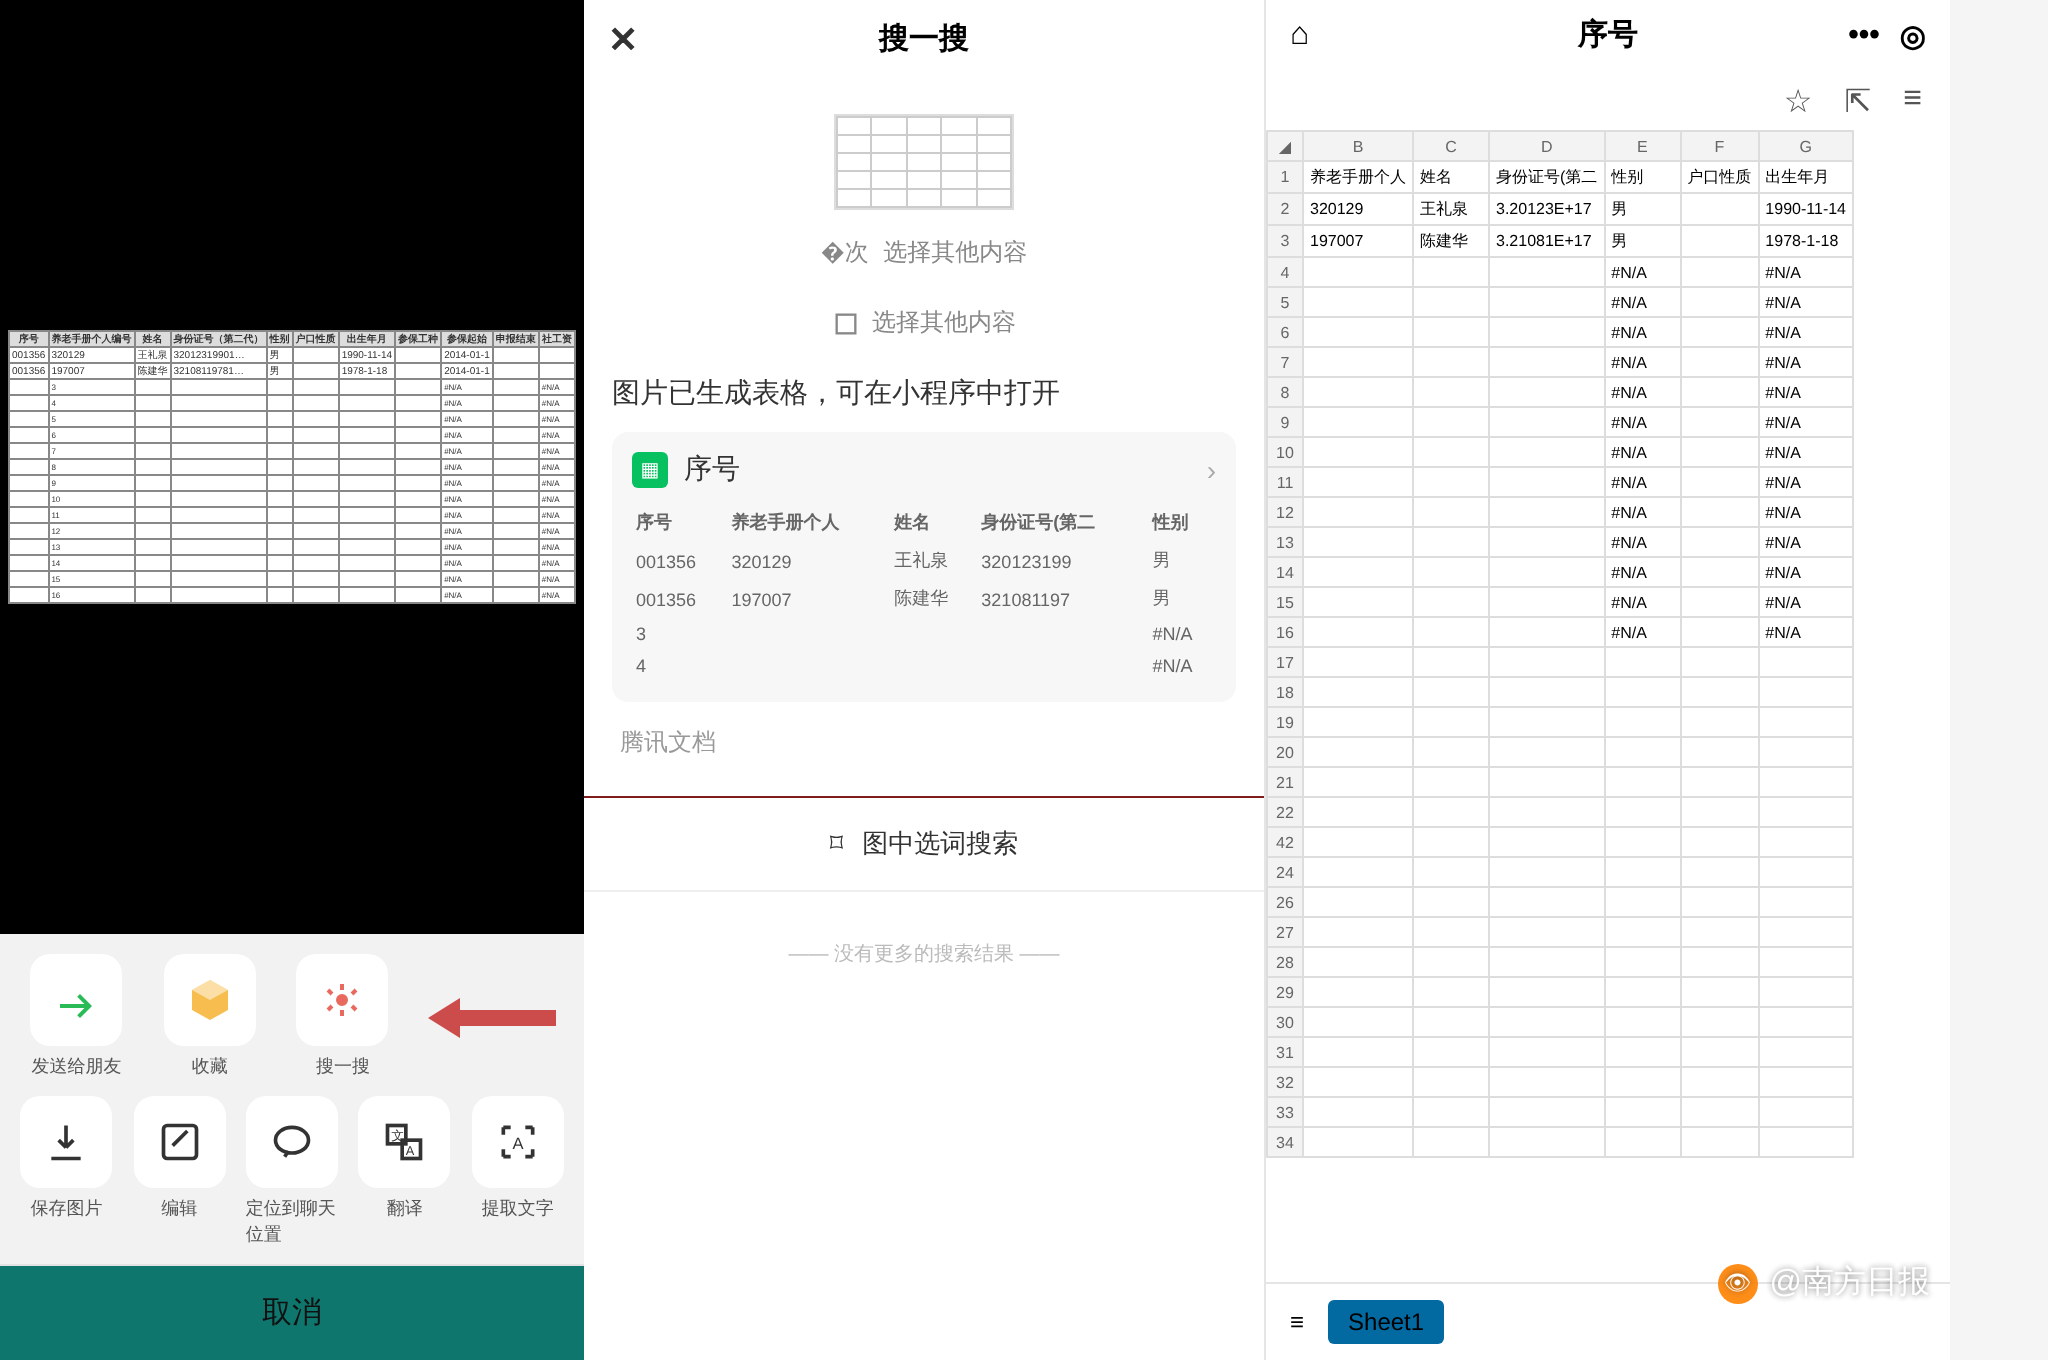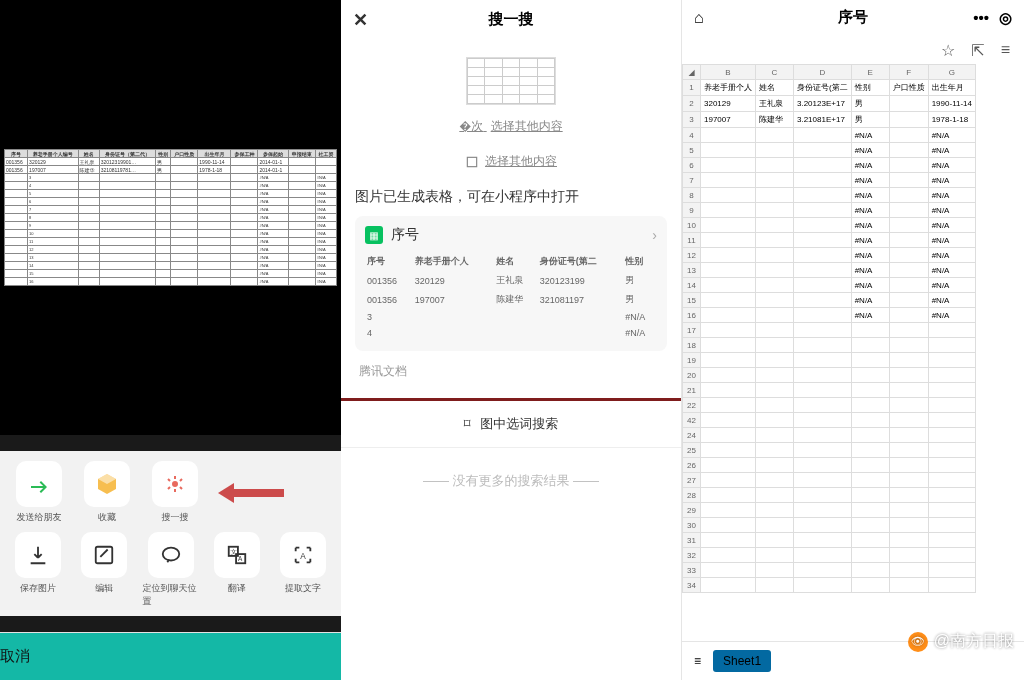--- a/index.html
+++ b/index.html
@@ -1,56 +1,56 @@
 <!DOCTYPE html>
 <html><head>
 <meta charset="utf-8">
 <style>
   * { box-sizing: border-box; margin: 0; padding: 0; }
   html, body { width: 1024px; height: 680px; font-family: -apple-system, "PingFang SC", sans-serif; background: #f5f5f5; overflow: hidden; }
   .root { display: flex; width: 100%; height: 100%; }
   .col { height: 100%; display: flex; flex-direction: column; }
-  .col1 { width: 341px; background: #1a1a1a; gap: 16px; }
+  .col1 { width: 292px; background: #1a1a1a; }
   .col2 { width: 341px; background: #fff; border-right: 1px solid #e5e5e5; }
   .col3 { width: 342px; background: #fff; position: relative; }
 
   
   .c1-top { flex: 1 1 auto; background: #000; display: flex; align-items: center; justify-content: center; padding: 4px; }
   .c1-table-preview { width: 100%; background: #fff; border-collapse: collapse; font-size: 5px; color: #333; }
   .c1-table-preview th, .c1-table-preview td { border: 1px solid #888; padding: 0 1px; height: 8px; overflow: hidden; white-space: nowrap; }
   .c1-table-preview th { background: #ddd; }
   .c1-table-preview tr.small td { font-size: 4px; }
   .c1-sheet { background: #f2f2f2; padding: 10px 10px 0 10px; }
   .c1-row { display: flex; gap: 10px; margin-bottom: 8px; }
   .c1-item { display: flex; flex-direction: column; align-items: center; width: 58px; font-size: 9px; color: #555; }
   .c1-icon { width: 46px; height: 46px; background: #fff; border-radius: 10px; display: flex; align-items: center; justify-content: center; margin-bottom: 4px; }
-  .c1-cancel { padding: 14px 0; font-size: 15px; color: #111; background: #14b8a6; border-top: 1px solid #e3e3e3; }
+  .c1-cancel { text-align: center; padding: 14px 0; font-size: 15px; color: #111; background: #0f766e; border-top: 1px solid #e3e3e3; }
   .arrow { position: relative; width: 70px; height: 20px; align-self: center; margin-left: 4px; }
   .arrow-body { position: absolute; top: 6px; right: 4px; left: 14px; height: 8px; background: #cc4b4b; }
   .arrow-head { position: absolute; left: 0; top: 0; width: 0; height: 0; border-right: 16px solid #cc4b4b; border-top: 10px solid transparent; border-bottom: 10px solid transparent; }
 
   
   .c2-header { display: flex; align-items: center; justify-content: center; padding: 10px; position: relative; font-size: 15px; font-weight: 600; }
   .c2-header .x { position: absolute; left: 12px; font-size: 18px; color: #333; }
   .c2-body { flex: 1 1 auto; overflow-y: auto; padding: 8px 14px; font-size: 12px; color: #333; }
   .c2-thumb { display: flex; justify-content: center; margin: 10px 0 6px; }
   .c2-thumb-img { width: 90px; height: 48px; background: #fff; border: 1px solid #ddd; }
   .c2-thumb-img table { width:100%; height:100%; border-collapse: collapse; }
   .c2-thumb-img td { border: 0.5px solid #ccc; }
-  .c2-crop { text-align: center; color: #888; font-size: 12px; margin: 12px 0 18px; text-decoration: underline; }
+  .c2-crop { text-align: center; color: #888; font-size: 12px; margin: 12px 0 18px; }
   .c2-tip { font-size: 14px; font-weight: 400; margin-bottom: 10px; }
   .c2-card { background: #f7f7f7; border-radius: 8px; padding: 10px; margin-bottom: 12px; }
   .c2-card-title { display: flex; align-items: center; gap: 8px; font-size: 14px; margin-bottom: 8px; }
   .c2-card-title .docicon { width: 18px; height: 18px; background: #07c160; border-radius: 3px; display: inline-flex; align-items: center; justify-content: center; color:#fff; font-size:10px;}
   .c2-card-title .chev { margin-left: auto; color: #aaa; }
   .c2-mini-table { width: 100%; font-size: 9px; color: #666; border-collapse: collapse; }
   .c2-mini-table th, .c2-mini-table td { text-align: left; padding: 3px 2px; white-space: nowrap; overflow: hidden; }
   .c2-subtle { color: #999; font-size: 12px; margin: 12px 0 18px 4px; }
-  .c2-action { text-align: center; font-size: 13px; color: #333; padding: 14px 0; border-top: 3px solid #7f1d1d; border-bottom: 1px solid #eee; margin: 0 -14px; }
-  .c2-end { text-align: center; color: #bbb; font-size: 13px; margin: 24px 0; }
+  .c2-action { text-align: center; font-size: 13px; color: #333; padding: 14px 0; border-top: 1px solid #7f1d1d; border-bottom: 1px solid #eee; margin: 0 -14px; }
+  .c2-end { text-align: center; color: #bbb; font-size: 10px; margin: 24px 0; }
 
   
   .c3-header { display: flex; align-items: center; justify-content: center; padding: 8px 10px; position: relative; font-size: 15px; font-weight: 600; }
   .c3-header .home { position: absolute; left: 12px; font-size: 16px; }
   .c3-header .right { position: absolute; right: 12px; display:flex; gap:10px; align-items:center; }
   .c3-toolbar { display: flex; justify-content: flex-end; gap: 16px; padding: 6px 14px 4px; color: #555; font-size: 16px; }
   .c3-sheet { flex: 1 1 auto; overflow: auto; font-size: 8px; }
   .c3-table { border-collapse: collapse; }
   .c3-table th, .c3-table td { border: 1px solid #ddd; padding: 2px 3px; white-space: nowrap; text-align: left; height: 15px; min-width: 38px; }
   .c3-table th { background: #f3f3f3; font-weight: 400; color: #666; text-align: center; }
@@ -738,29 +738,20 @@
             <tr>
               <td class="rowhdr">24</td>
               <td></td>
               <td></td>
               <td></td>
               <td></td>
               <td></td>
               <td></td>
             </tr>
             <tr>
-              <td class="rowhdr">25</td>
-              <td></td>
-              <td></td>
-              <td></td>
-              <td></td>
-              <td></td>
-              <td></td>
-            </tr>
-            <tr>
               <td class="rowhdr">26</td>
               <td></td>
               <td></td>
               <td></td>
               <td></td>
               <td></td>
               <td></td>
             </tr>
             <tr>
               <td class="rowhdr">27</td>

